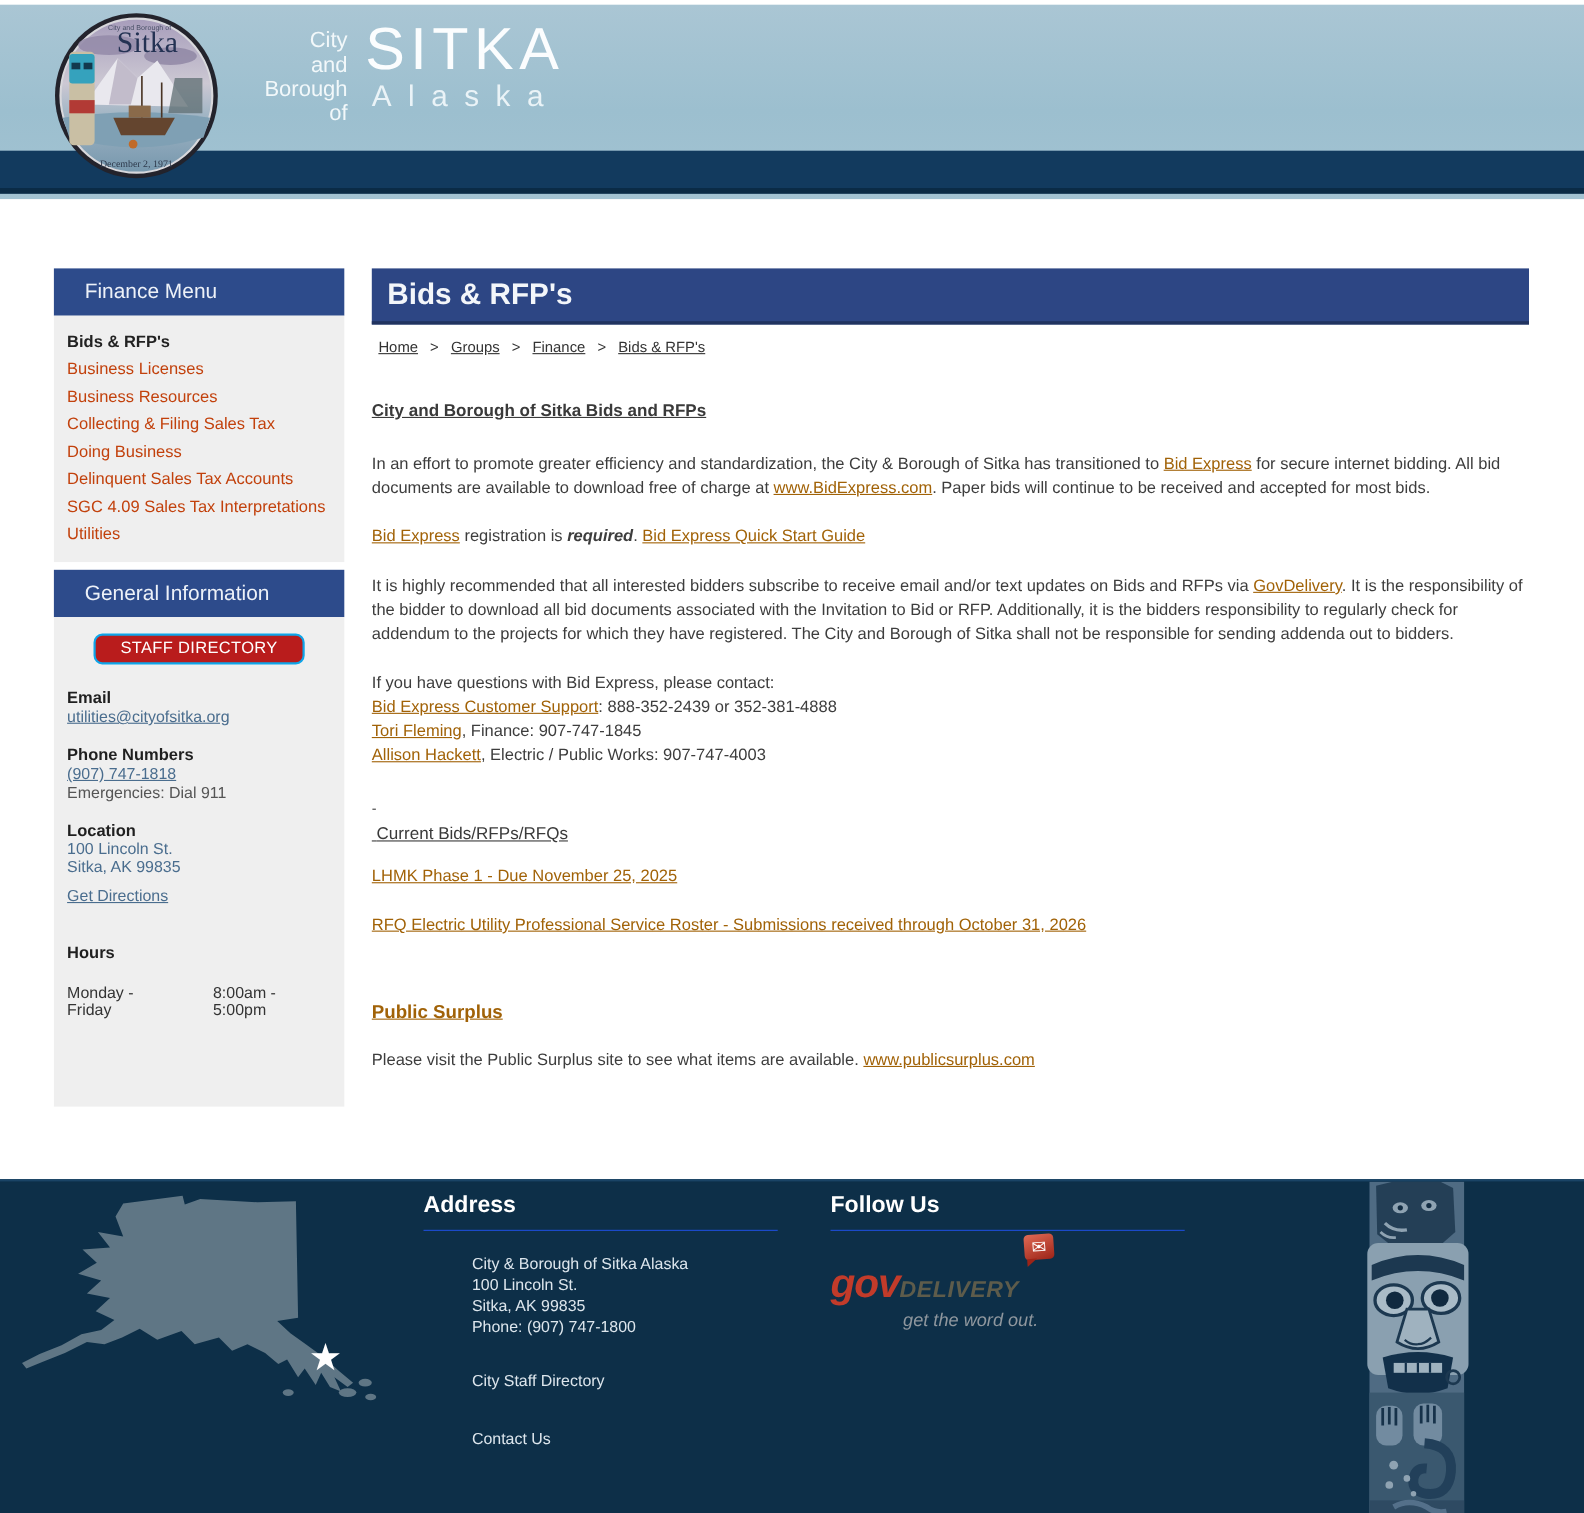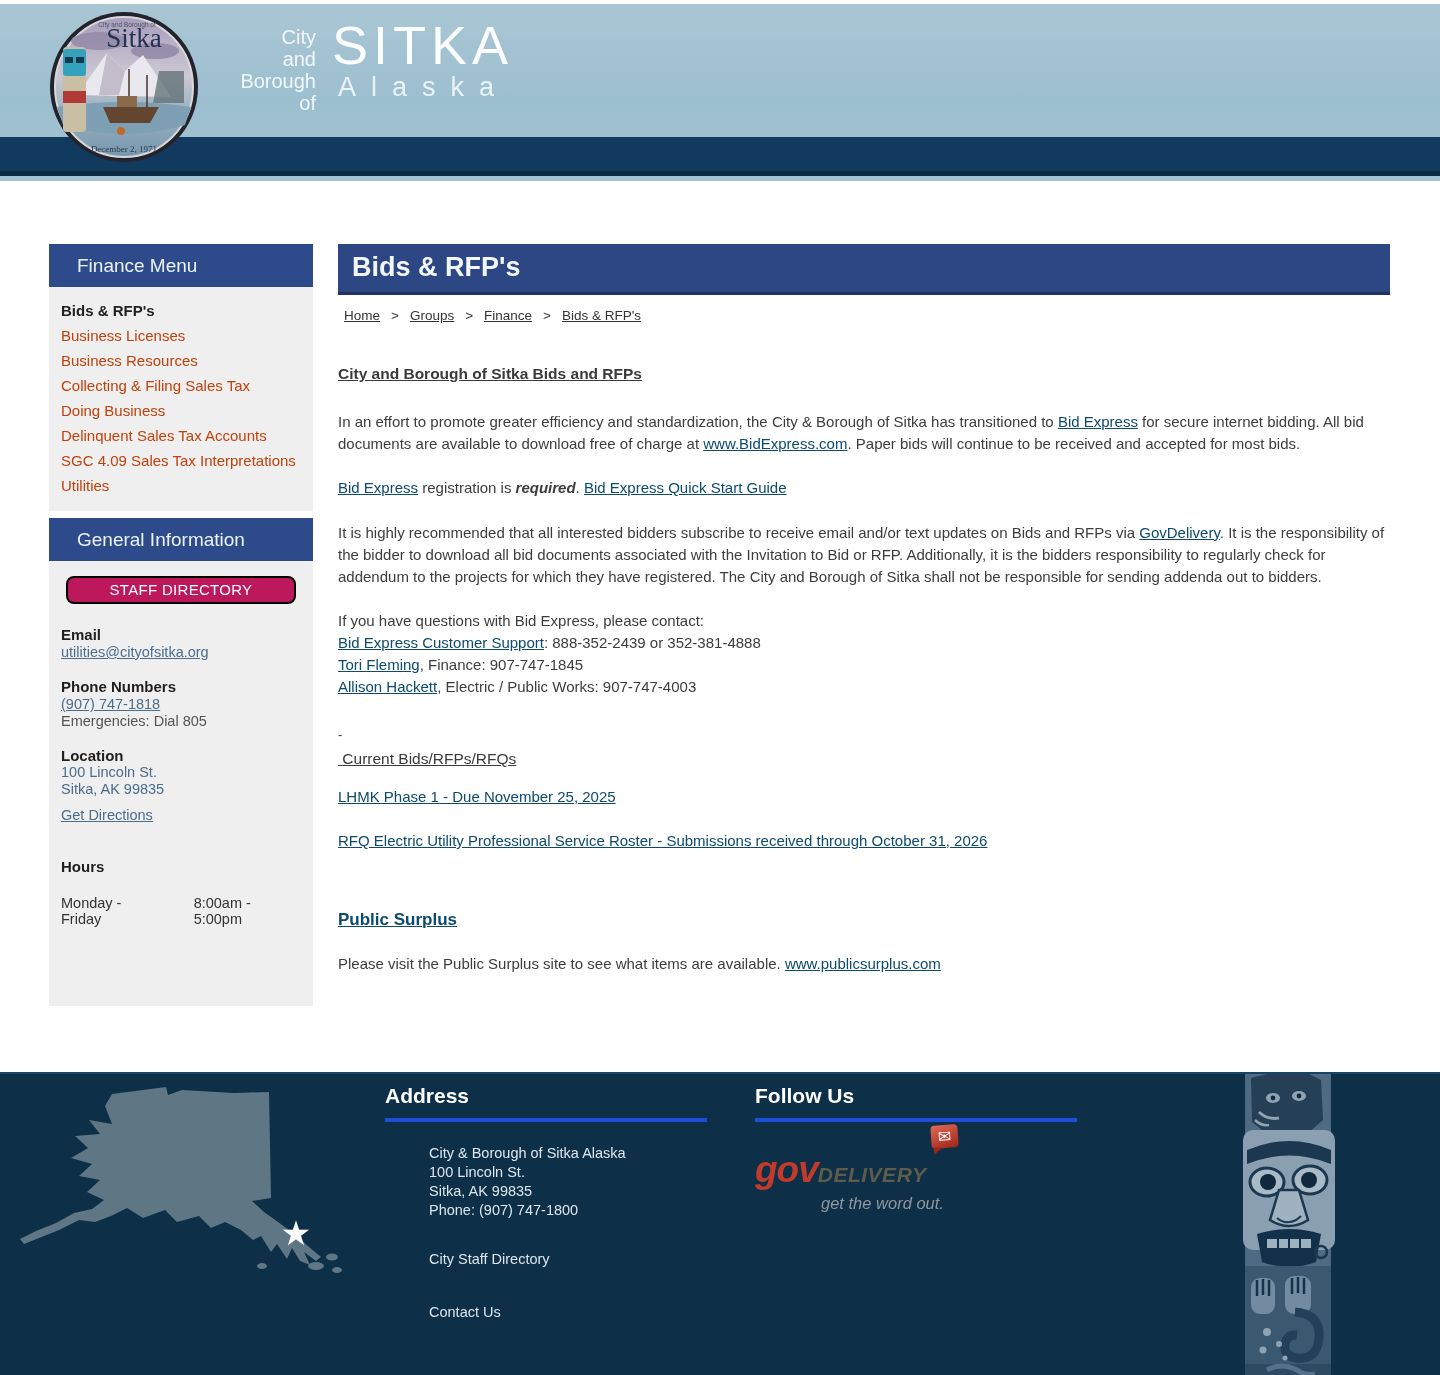--- a/index.html
+++ b/index.html
@@ -19,61 +19,61 @@
   .brand-big .sitka { font-size: 54px; line-height: 54px; letter-spacing: 5px; color: #fbfdfe; font-weight: 400; }
   .brand-big .alaska { font-size: 27px; line-height: 30px; letter-spacing: 15px; color: #eaf3f7; margin-left: 6px; }
 
   
   .sidebar { position: absolute; left: 49px; top: 240px; width: 264px; }
   .side-header { background: #2d4b8b; color: #edf1f8; font-size: 19px; padding: 11px 28px 10px; }
   .menu-list { background: #efefef; padding: 11px 0 13px; margin: 0 0 7px 0; list-style: none; }
   .menu-item { display: block; padding: 1px 12px; font-size: 15px; line-height: 23px; color: #c2410c; text-decoration: none; }
   .menu-item.active { font-weight: bold; color: #222222; }
   .gi-panel { background: #efefef; height: 445px; padding: 15px 12px 20px; }
-  .staff-btn { display: block; width: 230px; margin: 0 auto 22px; background: #be185d; color: #ffffff;
-    border: 2px solid #000000; border-radius: 8px; font-size: 15px; letter-spacing: 0.3px;
+  .staff-btn { display: block; width: 192px; margin: 0 auto 22px; background: #b91c1c; color: #ffffff;
+    border: 2px solid #0ea5e9; border-radius: 8px; font-size: 15px; letter-spacing: 0.3px;
     text-align: center; padding: 3px 0 4px; font-family: "Liberation Sans", sans-serif; cursor: pointer; }
   .gi-label { font-weight: bold; font-size: 15px; color: #1f1f1f; margin-top: 17px; }
   .gi-link { color: #4a6d8e; text-decoration: underline; font-size: 14.5px; line-height: 17px; }
   .gi-text { color: #555555; font-size: 14.5px; line-height: 17px; }
   .gi-addr { color: #4a6d8e; font-size: 14.5px; line-height: 17px; }
   .gi-directions { display: inline-block; margin-top: 9px; }
   .gi-hours-label { margin-top: 34px; }
   .gi-hours-row { display: flex; gap: 30px; margin-top: 20px; color: #333333; font-size: 14.5px; }
 
   
   .main { position: absolute; left: 338px; top: 240px; width: 1052px; }
   .title-bar { background: #2d4684; border-bottom: 3px solid #21335f; color: #f3f6fa;
     font-size: 27px; font-weight: bold; padding: 8px 14px 9px; }
   .breadcrumb { margin: 13px 0 0 6px; font-size: 13.5px; color: #333333; }
   .breadcrumb a { color: #333333; text-decoration: underline; }
   .breadcrumb .sep { margin: 0 11px; text-decoration: none; color: #333333; }
   .content { margin-top: 40px; font-size: 15px; color: #3d3d3d; line-height: 22px; }
-  .content a { color: #0c4a6e; text-decoration: underline; }
+  .content a { color: #a16207; text-decoration: underline; }
   .content-heading { font-size: 15.5px; font-weight: bold; color: #3a3a3a; text-decoration: underline; margin: 0 0 26px 0; }
   .para { margin: 0 0 22px 0; }
   .para-gap { margin-bottom: 23px; }
   .contact-block { margin: 0 0 26px 0; }
   .dash-line { margin: 22px 0 2px 0; font-size: 13px; color: #3d3d3d; }
   .cb-heading { font-size: 15.5px; font-weight: normal; color: #3a3a3a; text-decoration: underline;
     white-space: pre-wrap; margin: 0 0 16px 0; }
   .bid-link { display: inline-block; margin-top: 22px; font-size: 15px; }
   .ps-heading { margin: 56px 0 0 0; }
   .ps-heading a { font-size: 17px; font-weight: bold; }
   .ps-para { margin-top: 22px; }
 
   
   .footer { position: absolute; top: 1068px; left: 0; width: 1440px; height: 307px;
     background: #0d2f48; border-top: 2px solid #1a4466; overflow: hidden; }
   .map-wrap { position: absolute; left: 16px; top: 6px; }
   .f-col { position: absolute; top: 10px; width: 322px; }
   .f-col-address { left: 385px; }
   .f-col-follow  { left: 755px; }
   .f-heading { color: #ffffff; font-size: 21px; font-weight: bold; padding-bottom: 10px;
-    border-bottom: 4px solid #1d4ed8; margin: 0; }
+    border-bottom: 1px solid #1d4ed8; margin: 0; }
   .f-address-lines { margin: 22px 0 0 44px; color: #dde6ed; font-size: 14.5px; line-height: 19px; }
   .f-link { display: block; margin: 0 0 0 44px; color: #dde6ed; font-size: 14.5px; text-decoration: none; }
   .f-link-1 { margin-top: 31px; }
   .f-link-2 { margin-top: 37px; }
 
   .gd-logo { position: relative; display: inline-block; margin: 27px 0 0 0; cursor: pointer; }
   .gd-row { white-space: nowrap; }
   .gd-gov { font-size: 37px; font-weight: bold; font-style: italic; color: #c23b2a; letter-spacing: -1px; }
   .gd-delivery { font-size: 21px; font-weight: bold; font-style: italic; color: #5e5c4b; letter-spacing: 0.5px; }
   .gd-envelope { position: absolute; right: -14px; top: -24px; width: 27px; height: 23px;
@@ -154,21 +154,21 @@
 
     <div class="side-header">General Information</div>
     <div class="gi-panel">
       <button class="staff-btn">STAFF DIRECTORY</button>
 
       <div class="gi-label" style="margin-top:8px;">Email</div>
       <a class="gi-link" href="#">utilities@cityofsitka.org</a>
 
       <div class="gi-label">Phone Numbers</div>
       <a class="gi-link" href="#">(907) 747-1818</a>
-      <div class="gi-text">Emergencies: Dial 805</div>
+      <div class="gi-text">Emergencies: Dial 911</div>
 
       <div class="gi-label">Location</div>
       <div class="gi-addr">100 Lincoln St.</div>
       <div class="gi-addr">Sitka, AK 99835</div>
       <a class="gi-link gi-directions" href="#">Get Directions</a>
 
       <div class="gi-label gi-hours-label">Hours</div>
       <div class="gi-hours-row">
         <span>Monday - Friday</span>
         <span>8:00am - 5:00pm</span>

